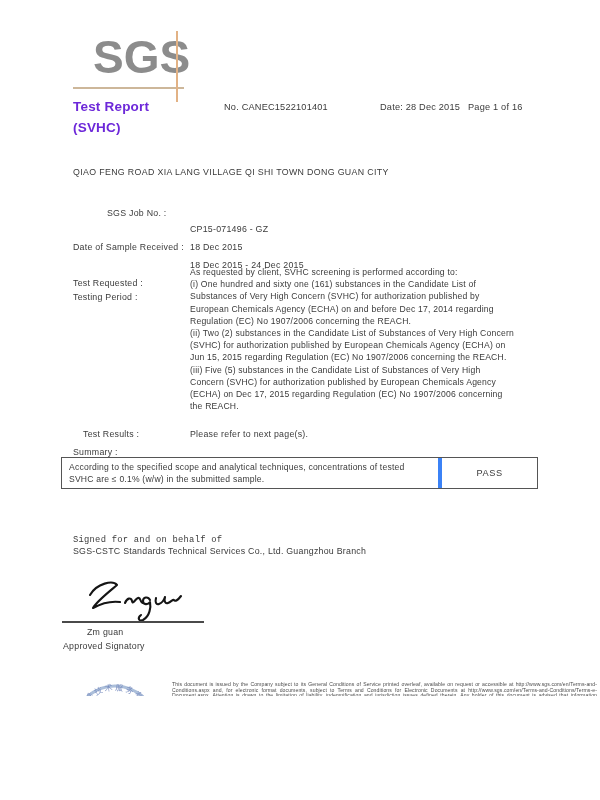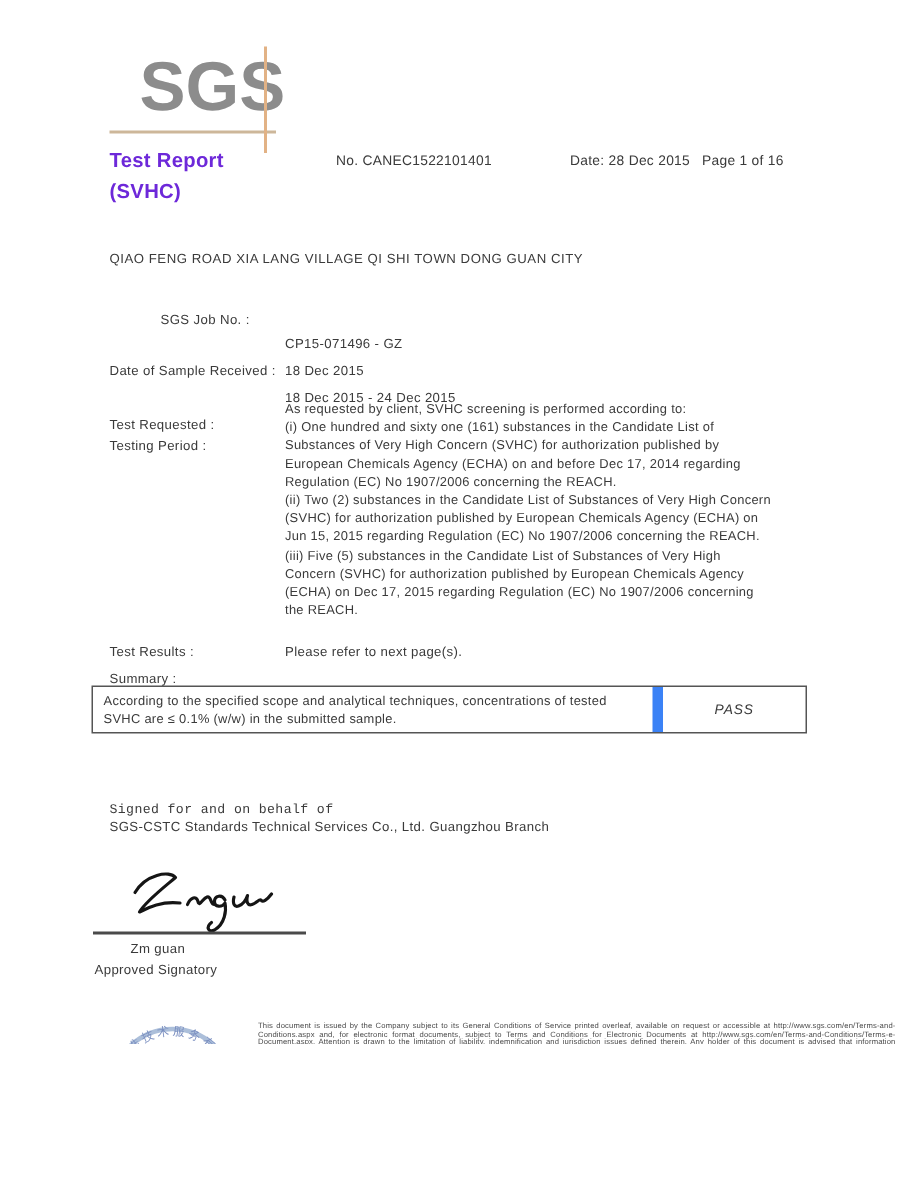--- a/index.html
+++ b/index.html
@@ -14,22 +14,22 @@
   .logo-vline{background:#e2b285;width:2px;}
   .title{font-size:13.5px;font-weight:bold;color:#6d28d9;letter-spacing:.2px;}
   .meta{font-size:9.2px;color:#3a3a3a;letter-spacing:.2px;}
   
   .body-txt{font-size:8.8px;color:#3a3a3a;letter-spacing:.25px;line-height:12.2px;}
   .caps{letter-spacing:.35px;}
   .para{white-space:pre-line;font-size:8.6px;line-height:12.2px;color:#3a3a3a;letter-spacing:.2px;}
   
   .sum-table{display:flex;border:1px solid #555;width:477px;box-sizing:border-box;}
   .sum-cell-left{flex:1;padding:3px 7px;font-size:8.6px;line-height:12px;color:#3a3a3a;white-space:pre-line;letter-spacing:.2px;}
-  .sum-cell-right{width:95px;border-left:7px solid #3b82f6;display:flex;align-items:center;justify-content:center;
-                  font-size:9.2px;color:#3a3a3a;letter-spacing:.6px;font-style:italic;}
+  .sum-cell-right{width:95px;border-left:4px solid #3b82f6;display:flex;align-items:center;justify-content:center;
+                  font-size:9.2px;color:#3a3a3a;letter-spacing:.6px;}
   
   .sig-line{background:#4a4a4a;height:1.6px;}
   
   .disclaimer{font-size:5.1px;line-height:5.5px;color:#4a4a4a;text-align:justify;letter-spacing:.1px;}
   .attention{font-size:5.1px;line-height:5.5px;color:#c96f22;font-weight:bold;letter-spacing:.1px;margin-top:1px;}
   .addr-block{border-left:1px solid #666;padding-left:4px;font-size:5.4px;color:#3a3a3a;line-height:8.5px;white-space:nowrap;}
   .addr-block span{margin-right:7px;}
   .footer-rule{background:#d8973f;height:2px;}
   .member{font-size:6.3px;color:#555;text-align:right;letter-spacing:.2px;}
   .stamp-overlay{font-size:5.4px;color:#7d92c5;white-space:nowrap;letter-spacing:.1px;}
@@ -68,21 +68,21 @@
 European Chemicals Agency (ECHA) on and before Dec 17, 2014 regarding
 Regulation (EC) No 1907/2006 concerning the REACH.
 (ii) Two (2) substances in the Candidate List of Substances of Very High Concern
 (SVHC) for authorization published by European Chemicals Agency (ECHA) on
 Jun 15, 2015 regarding Regulation (EC) No 1907/2006 concerning the REACH.
 (iii) Five (5) substances in the Candidate List of Substances of Very High
 Concern (SVHC) for authorization published by European Chemicals Agency
 (ECHA) on Dec 17, 2015 regarding Regulation (EC) No 1907/2006 concerning
 the REACH.</div>
 
-  <div class="abs body-txt" style="left:73px;top:428px;">Test Results :</div>
+  <div class="abs body-txt" style="left:83px;top:428px;">Test Results :</div>
   <div class="abs body-txt" style="left:190px;top:428px;">Please refer to next page(s).</div>
 
   <div class="abs body-txt" style="left:73px;top:446px;">Summary :</div>
   <div class="abs sum-table" style="left:61px;top:457px;gap:12px;">
     <div class="sum-cell-left">According to the specified scope and analytical techniques, concentrations of tested
 SVHC are ≤ 0.1% (w/w) in the submitted sample.</div>
     <div class="sum-cell-right">PASS</div>
   </div>
 
   <div class="abs body-txt" style="left:73px;top:534px;font-family:Liberation Mono, monospace;">Signed for and on behalf of</div>

